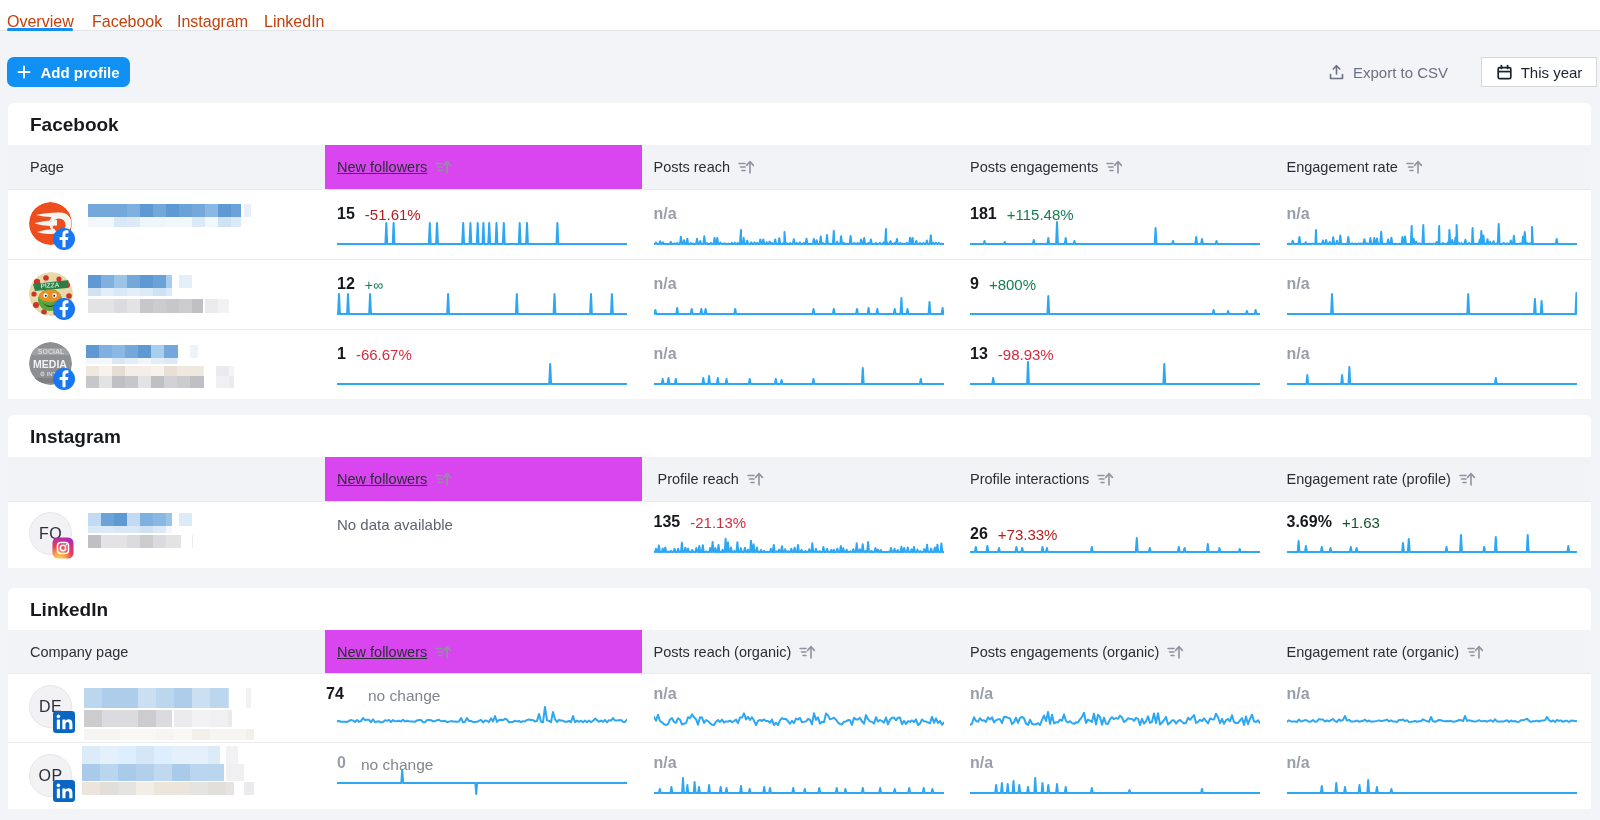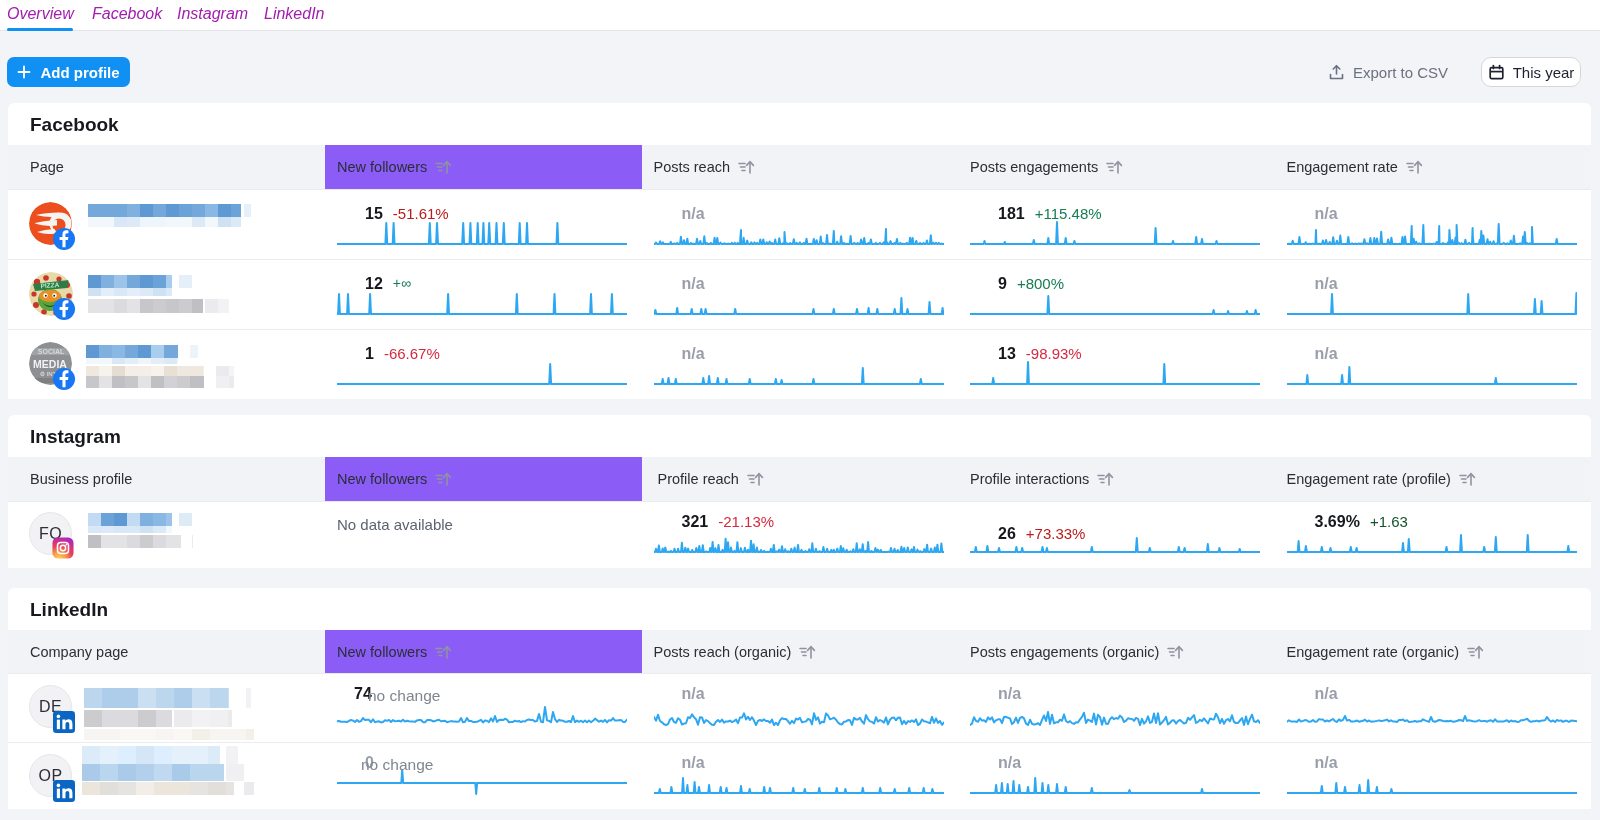--- a/index.html
+++ b/index.html
@@ -1,42 +1,42 @@
 <!DOCTYPE html>
 <html><head><meta charset="utf-8">
 <style>
   * { margin:0; padding:0; box-sizing:border-box; }
   html,body { width:1600px; height:820px; overflow:hidden;
     font-family:"Liberation Sans", sans-serif; background:#f3f4f7; -webkit-font-smoothing:antialiased; }
   .tabs { position:absolute; left:0; top:0; width:1600px; height:31px; background:#fff;
     border-bottom:1px solid #e4e5e9; }
-  .tab { position:absolute; top:5px; font-size:16px; color:#a21caf;font-style:italic; }
+  .tab { position:absolute; top:13px; font-size:16px; color:#c2410c; }
   .underline { position:absolute; left:7px; top:28px; width:66px; height:3px; background:#1090f2;
     border-radius:2px; z-index:2; }
   .btn-add { position:absolute; left:7px; top:57px; width:123px; height:30px; background:#1090f2;
     border-radius:7px; color:#fff; font-size:15px; font-weight:bold; display:flex;
     align-items:center; justify-content:center; }
   .export { position:absolute; top:57px; height:30px; display:flex; align-items:center;
     font-size:15px; color:#6a7180; }
-  .btn-year { position:absolute; left:1481px; top:57px; width:100px; height:30px; background:#fff;
-    border:1px solid #d5d7dd; border-radius:10px; display:flex; align-items:center;
+  .btn-year { position:absolute; left:1481px; top:57px; width:116px; height:30px; background:#fff;
+    border:1px solid #d5d7dd; border-radius:0; display:flex; align-items:center;
     justify-content:center; font-size:15px; color:#1e2230; }
   .card { position:absolute; left:8px; width:1583px; background:#fff; border-radius:6px; }
   .card-title { position:absolute; left:22px; top:11px; font-size:19px; font-weight:bold; color:#17191f; }
   .thead { position:absolute; left:0; width:1583px; height:44px; background:#f2f3f6; }
   .th { position:absolute; top:0; height:44px; display:flex; align-items:center;
     font-size:14.5px; color:#2b2e37; padding-left:12px; }
-  .th.hl { background:#8b5cf6; }
+  .th.hl { background:#d946ef;text-decoration:underline; }
   .row { position:absolute; left:0; width:1583px; background:#fff; }
   .rowline { border-top:1px solid #eaebef; }
   .avatar { position:absolute; left:21px; width:43px; height:43px; }
   .avatar .ph { position:absolute; left:0; top:0; width:43px; height:43px; border-radius:50%;
     background:#f2f2f5; border:1px solid #e6e6eb; display:flex; align-items:center;
     justify-content:center; font-size:16px; color:#2b2e37; letter-spacing:0.5px; }
-  .vrow { position:absolute; display:flex; align-items:flex-start;margin-left:28px; }
+  .vrow { position:absolute; display:flex; align-items:flex-end; }
   .val { font-size:16px; font-weight:bold; color:#16181d; }
   .val.na, .val.grey { color:#9a9eaa; }
   .chg { font-size:15px; margin-left:10px; }
   .nochg { font-size:15.5px; color:#80868f; }
   .spark { position:absolute; }
   .nodata { position:absolute; font-size:15px; color:#5c6370; }
 </style></head>
 <body>
 
 <div class="tabs">
@@ -362,21 +362,20 @@
 <svg class="spark" style="left:962px;top:258px" width="290" height="25" viewBox="0 0 290 25">
       <polyline points="0.0,23.0 22.3,23.0 23.2,17.0 24.1,23.0 57.1,23.0 58.0,1.0 58.9,23.0 193.4,23.0 194.3,3.0 195.2,23.0 290.0,23.0" fill="none" stroke="#2da7f2" stroke-width="2" stroke-linejoin="round" stroke-linecap="round"></polyline>
     </svg>
 <svg class="spark" style="left:1278.5px;top:258px" width="290" height="25" viewBox="0 0 290 25">
       <polyline points="0.0,23.0 19.4,23.0 20.3,14.0 21.2,23.0 54.2,23.0 55.1,14.0 56.0,23.0 61.5,23.0 62.4,6.0 63.2,23.0 207.9,23.0 208.8,17.0 209.7,23.0 290.0,23.0" fill="none" stroke="#2da7f2" stroke-width="2" stroke-linejoin="round" stroke-linecap="round"></polyline>
     </svg>
 </div>
 <div class="card" style="top:415px;height:153px">
 <div class="card-title">Instagram</div>
 <div class="thead" style="top:42px">
-<div class="th" style="left:0px;width:317px;padding-left:22px">Business profile</div>
 <div class="th hl" style="left:317px;width:316.5px;padding-left:12px">New followers<svg width="17" height="16" viewBox="0 0 17 16" style="margin-left:8px;flex:none">
           <g stroke="#8f93a0" stroke-width="1.6" stroke-linecap="round">
             <line x1="1" y1="4.5" x2="7" y2="4.5"></line>
             <line x1="2.5" y1="8" x2="7" y2="8"></line>
             <line x1="4" y1="11.5" x2="7" y2="11.5"></line>
             <line x1="12" y1="3.5" x2="12" y2="14"></line>
             <polyline points="8.6,6.4 12,2.6 15.4,6.4" fill="none"></polyline>
           </g>
         </svg></div>
 <div class="th" style="left:633.5px;width:316.5px;padding-left:16px">Profile reach<svg width="17" height="16" viewBox="0 0 17 16" style="margin-left:8px;flex:none">
@@ -447,21 +446,21 @@
       <rect x="26" y="22" width="13" height="13" fill="#e3e3e6"></rect>
       <rect x="39" y="22" width="13" height="13" fill="#dbdbdf"></rect>
       <rect x="52" y="22" width="13" height="13" fill="#cccccf"></rect>
       <rect x="65" y="22" width="13" height="13" fill="#dbdbdf"></rect>
       <rect x="78" y="22" width="13" height="13" fill="#e3e3e6"></rect>
       <rect x="91" y="22" width="2" height="13" fill="#e3e3e6"></rect>
       <rect x="104" y="22" width="1" height="13" fill="#e2e2e5" opacity="0.7"></rect>
     </svg>
 <div class="nodata" style="left:329px;top:101px">No data available</div>
 <div class="vrow" style="left:645.5px;top:98px">
-      <span class="val">321</span>
+      <span class="val">135</span>
       <span class="chg" style="color:#d6293f">-21.13%</span>
     </div>
 <div class="vrow" style="left:962px;top:110px">
       <span class="val">26</span>
       <span class="chg" style="color:#b91c1c">+73.33%</span>
     </div>
 <div class="vrow" style="left:1278.5px;top:98px">
       <span class="val">3.69%</span>
       <span class="chg" style="color:#14532d">+1.63</span>
     </div>

